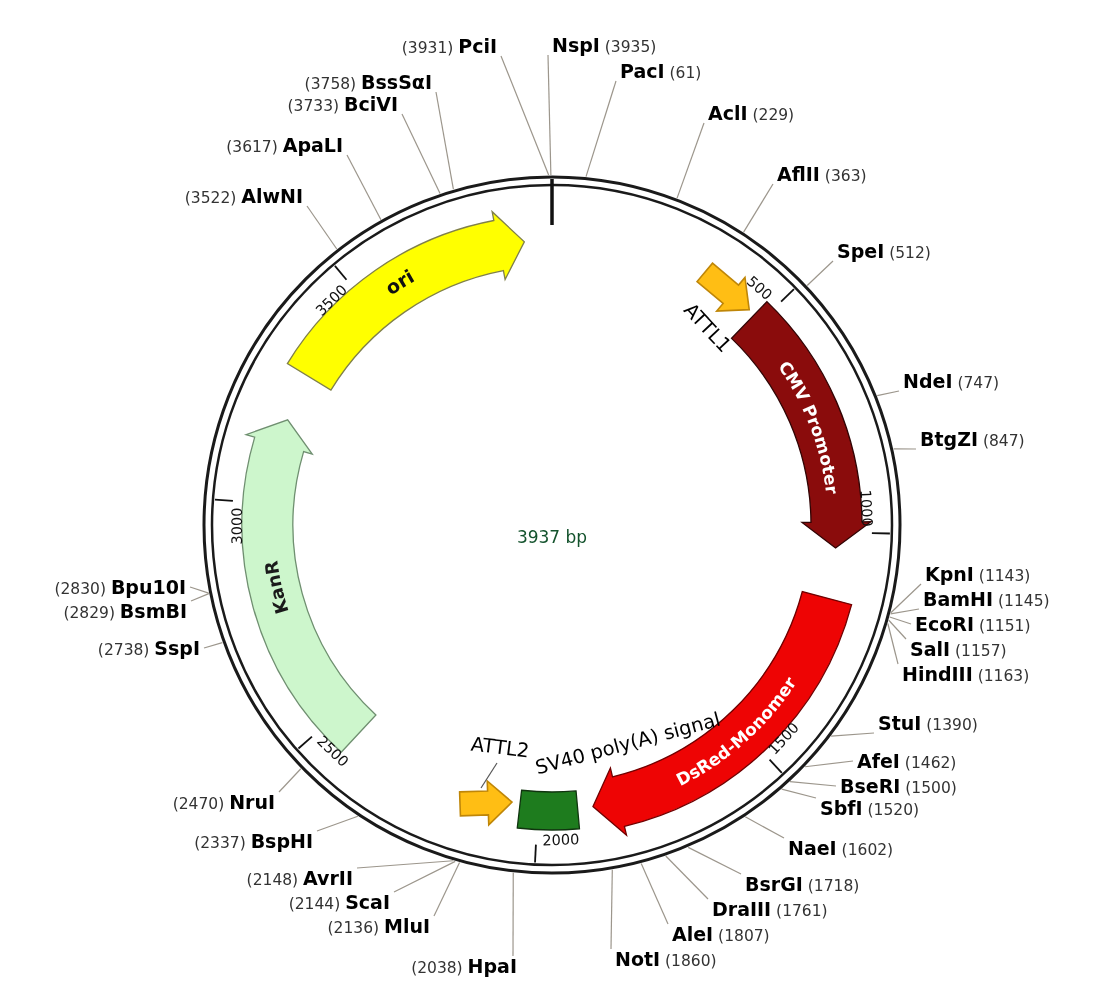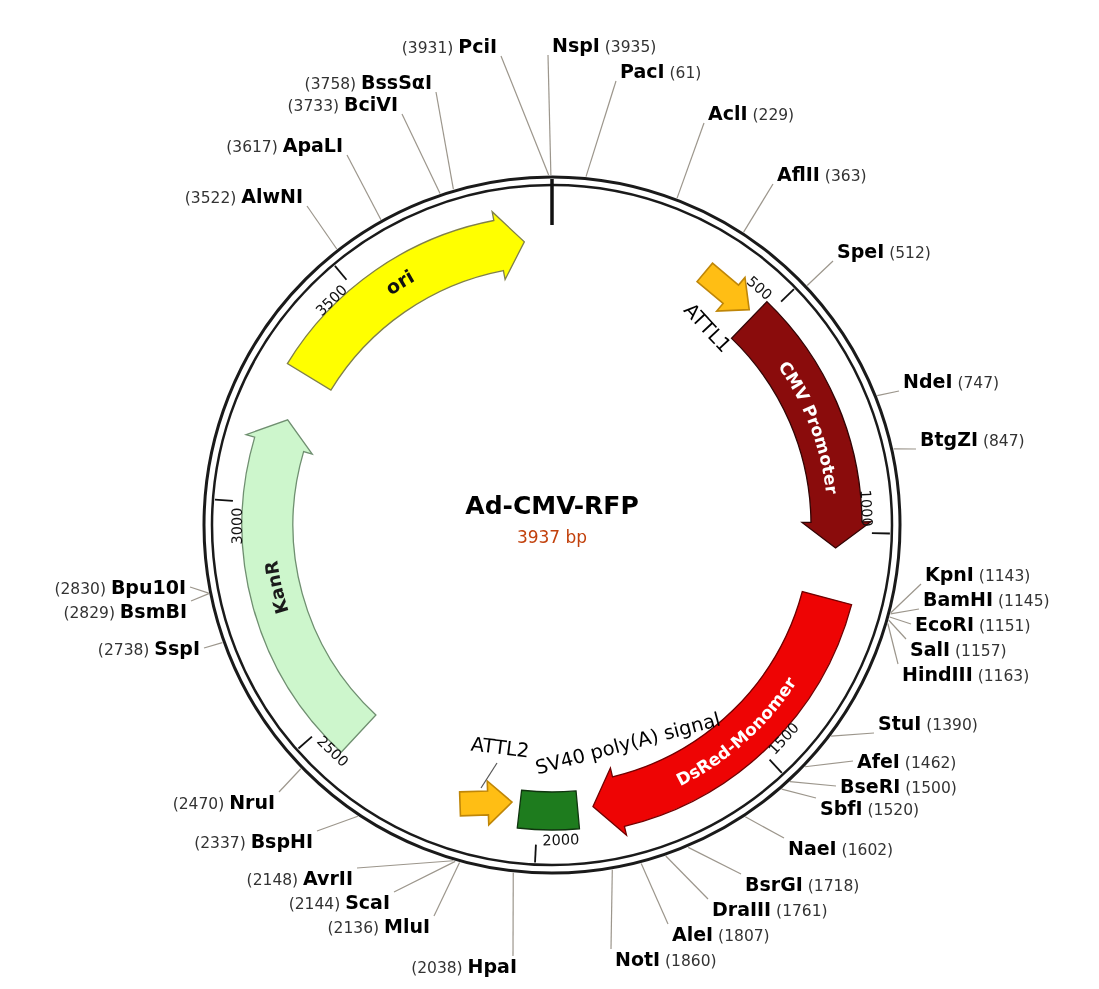--- a/index.html
+++ b/index.html
@@ -2,21 +2,21 @@
 <html><head>
 <meta charset="utf-8">
 <style>
   html,body{margin:0;padding:0;background:#ffffff;}
   #stage{position:relative;width:1099px;height:989px;background:#ffffff;overflow:hidden;
          font-family:"DejaVu Sans","Liberation Sans",sans-serif;}
   #map{position:absolute;left:0;top:0;}
   .center-title{position:absolute;left:552px;top:491px;transform:translateX(-50%);
     font-size:25px;font-weight:bold;color:#000;white-space:nowrap;}
   .center-sub{position:absolute;left:552px;top:527px;transform:translateX(-50%);
-    font-size:17px;color:#c2410c;white-space:nowrap;}
+    font-size:17px;color:#14532d;white-space:nowrap;}
 </style>
 </head>
 <body>
 
 <div id="stage">
   <svg id="map" width="1099" height="989" viewBox="0 0 1099 989">
       <g>
         <line x1="501" y1="56" x2="548.6485934709729" y2="175.01604597599447" stroke="#9c968c" stroke-width="1.2"></line>
         <line x1="548" y1="55" x2="550.882849315002" y2="175.00178289833104" stroke="#9c968c" stroke-width="1.2"></line>
         <line x1="616" y1="81" x2="586.0193585074775" y2="176.6572331069013" stroke="#9c968c" stroke-width="1.2"></line>
@@ -126,15 +126,14 @@
         <text x="303" y="202.5" font-family="&quot;DejaVu Sans&quot;,&quot;Liberation Sans&quot;,sans-serif" font-size="19" font-weight="bold" fill="#000" text-anchor="end"><tspan font-weight="normal" font-size="15.5" fill="#333333">(3522)&nbsp;</tspan><tspan>AlwNI</tspan></text>
         <text x="343" y="151.5" font-family="&quot;DejaVu Sans&quot;,&quot;Liberation Sans&quot;,sans-serif" font-size="19" font-weight="bold" fill="#000" text-anchor="end"><tspan font-weight="normal" font-size="15.5" fill="#333333">(3617)&nbsp;</tspan><tspan>ApaLI</tspan></text>
         <text x="398" y="110.5" font-family="&quot;DejaVu Sans&quot;,&quot;Liberation Sans&quot;,sans-serif" font-size="19" font-weight="bold" fill="#000" text-anchor="end"><tspan font-weight="normal" font-size="15.5" fill="#333333">(3733)&nbsp;</tspan><tspan>BciVI</tspan></text>
         <text x="432" y="88.5" font-family="&quot;DejaVu Sans&quot;,&quot;Liberation Sans&quot;,sans-serif" font-size="19" font-weight="bold" fill="#000" text-anchor="end"><tspan font-weight="normal" font-size="15.5" fill="#333333">(3758)&nbsp;</tspan><tspan>BssSαI</tspan></text>
         <text transform="translate(707,328) rotate(47)" text-anchor="middle" dy="6" font-family="&quot;DejaVu Sans&quot;,&quot;Liberation Sans&quot;,sans-serif" font-size="19.5" fill="#000">ATTL1</text>
         <line x1="497" y1="763" x2="481" y2="788" stroke="#555" stroke-width="1.2"></line>
         <text transform="translate(500,748) rotate(7)" text-anchor="middle" dy="6" font-family="&quot;DejaVu Sans&quot;,&quot;Liberation Sans&quot;,sans-serif" font-size="19.5" fill="#000">ATTL2</text>
         <text transform="translate(628,744) rotate(-15)" text-anchor="middle" dy="6" font-family="&quot;DejaVu Sans&quot;,&quot;Liberation Sans&quot;,sans-serif" font-size="19.5" fill="#000">SV40 poly(A) signal</text>
       </g>
     </svg>
-  <div class="center-title">Ad-CMV-RFP</div>
   <div class="center-sub">3937 bp</div>
 </div>
 
 </body></html>

